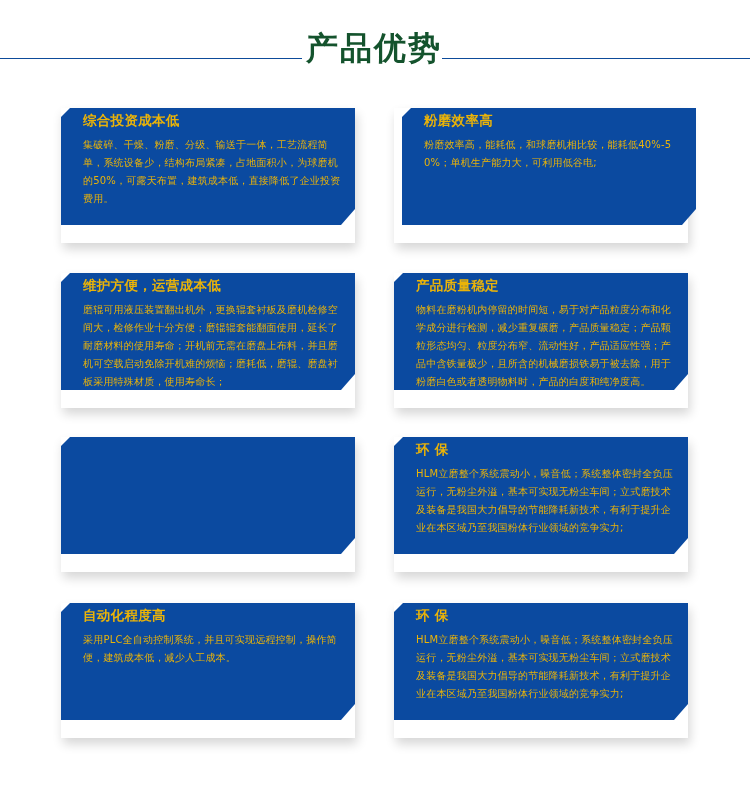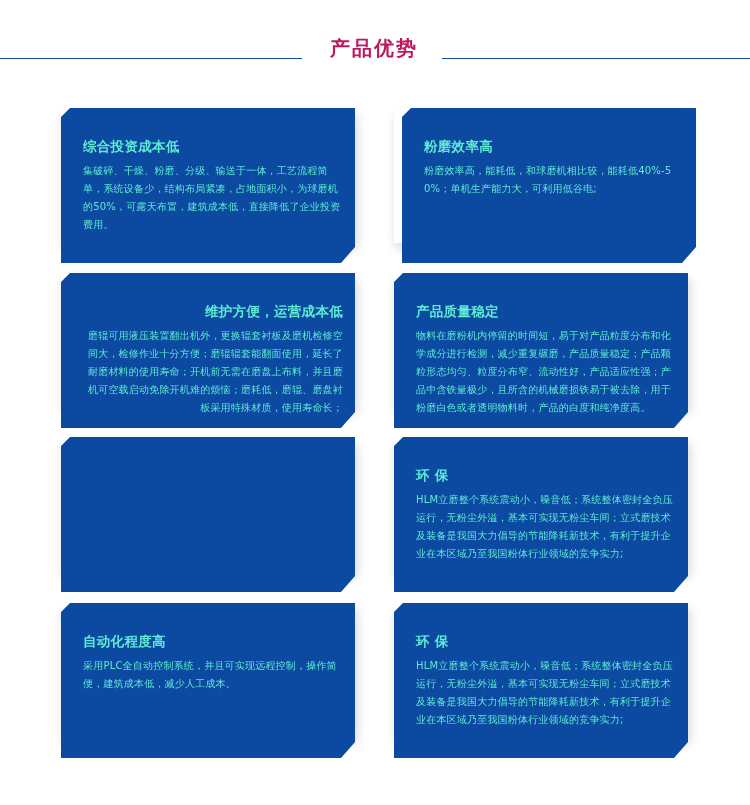--- a/index.html
+++ b/index.html
@@ -28,35 +28,35 @@
       background: #0d4b9a;
     }
     .title-line.left { left: 0; width: 302px; }
     .title-line.right { left: 442px; width: 308px; }
     .title-text {
       position: absolute;
       left: 306px;
       top: 2px;
       width: 136px;
       text-align: center;
-      font-size: 20px;
+      font-size: 32px;
       font-weight: bold;
-      color: #be185d;
+      color: #14532d;
       letter-spacing: 2px;
       line-height: 36px;
     }
     .card {
       position: absolute;
       width: 294px;
-      height: 155px;
+      height: 117px;
       background: var(--card-bg, #0b4aa0);
       clip-path: polygon(9px 0, 100% 0, 100% calc(100% - 16px), calc(100% - 14px) 100%, 0 100%, 0 9px);
       box-sizing: border-box;
-      padding: 29px 12px 0 22px;
-      color: #5eead4;
+      padding: 3px 12px 0 22px;
+      color: #eab308;
       overflow: hidden;
     }
     .card-shadow {
       position: absolute;
       width: 294px;
       height: 135px;
       box-shadow: 2px 6px 10px rgba(0,0,0,0.16);
     }
     .card-title {
       font-size: 13.5px;
@@ -87,21 +87,21 @@
   <div class="card-body">集破碎、干燥、粉磨、分级、输送于一体，工艺流程简单，系统设备少，结构布局紧凑，占地面积小，为球磨机的50%，可露天布置，建筑成本低，直接降低了企业投资费用。</div>
 </div>
 
 <div class="card-shadow" style="left:394px; top:108px;"></div>
 <div class="card" style="left: 394px; top: 108px; margin-left: 8px; --card-bg: #0b4aa0;">
   <div class="card-title">粉磨效率高</div>
   <div class="card-body">粉磨效率高，能耗低，和球磨机相比较，能耗低40%-50%；单机生产能力大，可利用低谷电;</div>
 </div>
 
 <div class="card-shadow" style="left:61px; top:273px;"></div>
-<div class="card" style="left: 61px; top: 273px; text-align: right; --card-bg: #0b4aa0;">
+<div class="card" style="left: 61px; top: 273px; --card-bg: #0b4aa0;">
   <div class="card-title">维护方便，运营成本低</div>
   <div class="card-body">磨辊可用液压装置翻出机外，更换辊套衬板及磨机检修空间大，检修作业十分方便；磨辊辊套能翻面使用，延长了耐磨材料的使用寿命；开机前无需在磨盘上布料，并且磨机可空载启动免除开机难的烦恼；磨耗低，磨辊、磨盘衬板采用特殊材质，使用寿命长；</div>
 </div>
 
 <div class="card-shadow" style="left:394px; top:273px;"></div>
 <div class="card" style="left: 394px; top: 273px; --card-bg: #0b4aa0;">
   <div class="card-title">产品质量稳定</div>
   <div class="card-body">物料在磨粉机内停留的时间短，易于对产品粒度分布和化学成分进行检测，减少重复碾磨，产品质量稳定；产品颗粒形态均匀、粒度分布窄、流动性好，产品适应性强；产品中含铁量极少，且所含的机械磨损铁易于被去除，用于粉磨白色或者透明物料时，产品的白度和纯净度高。</div>
 </div>
 

